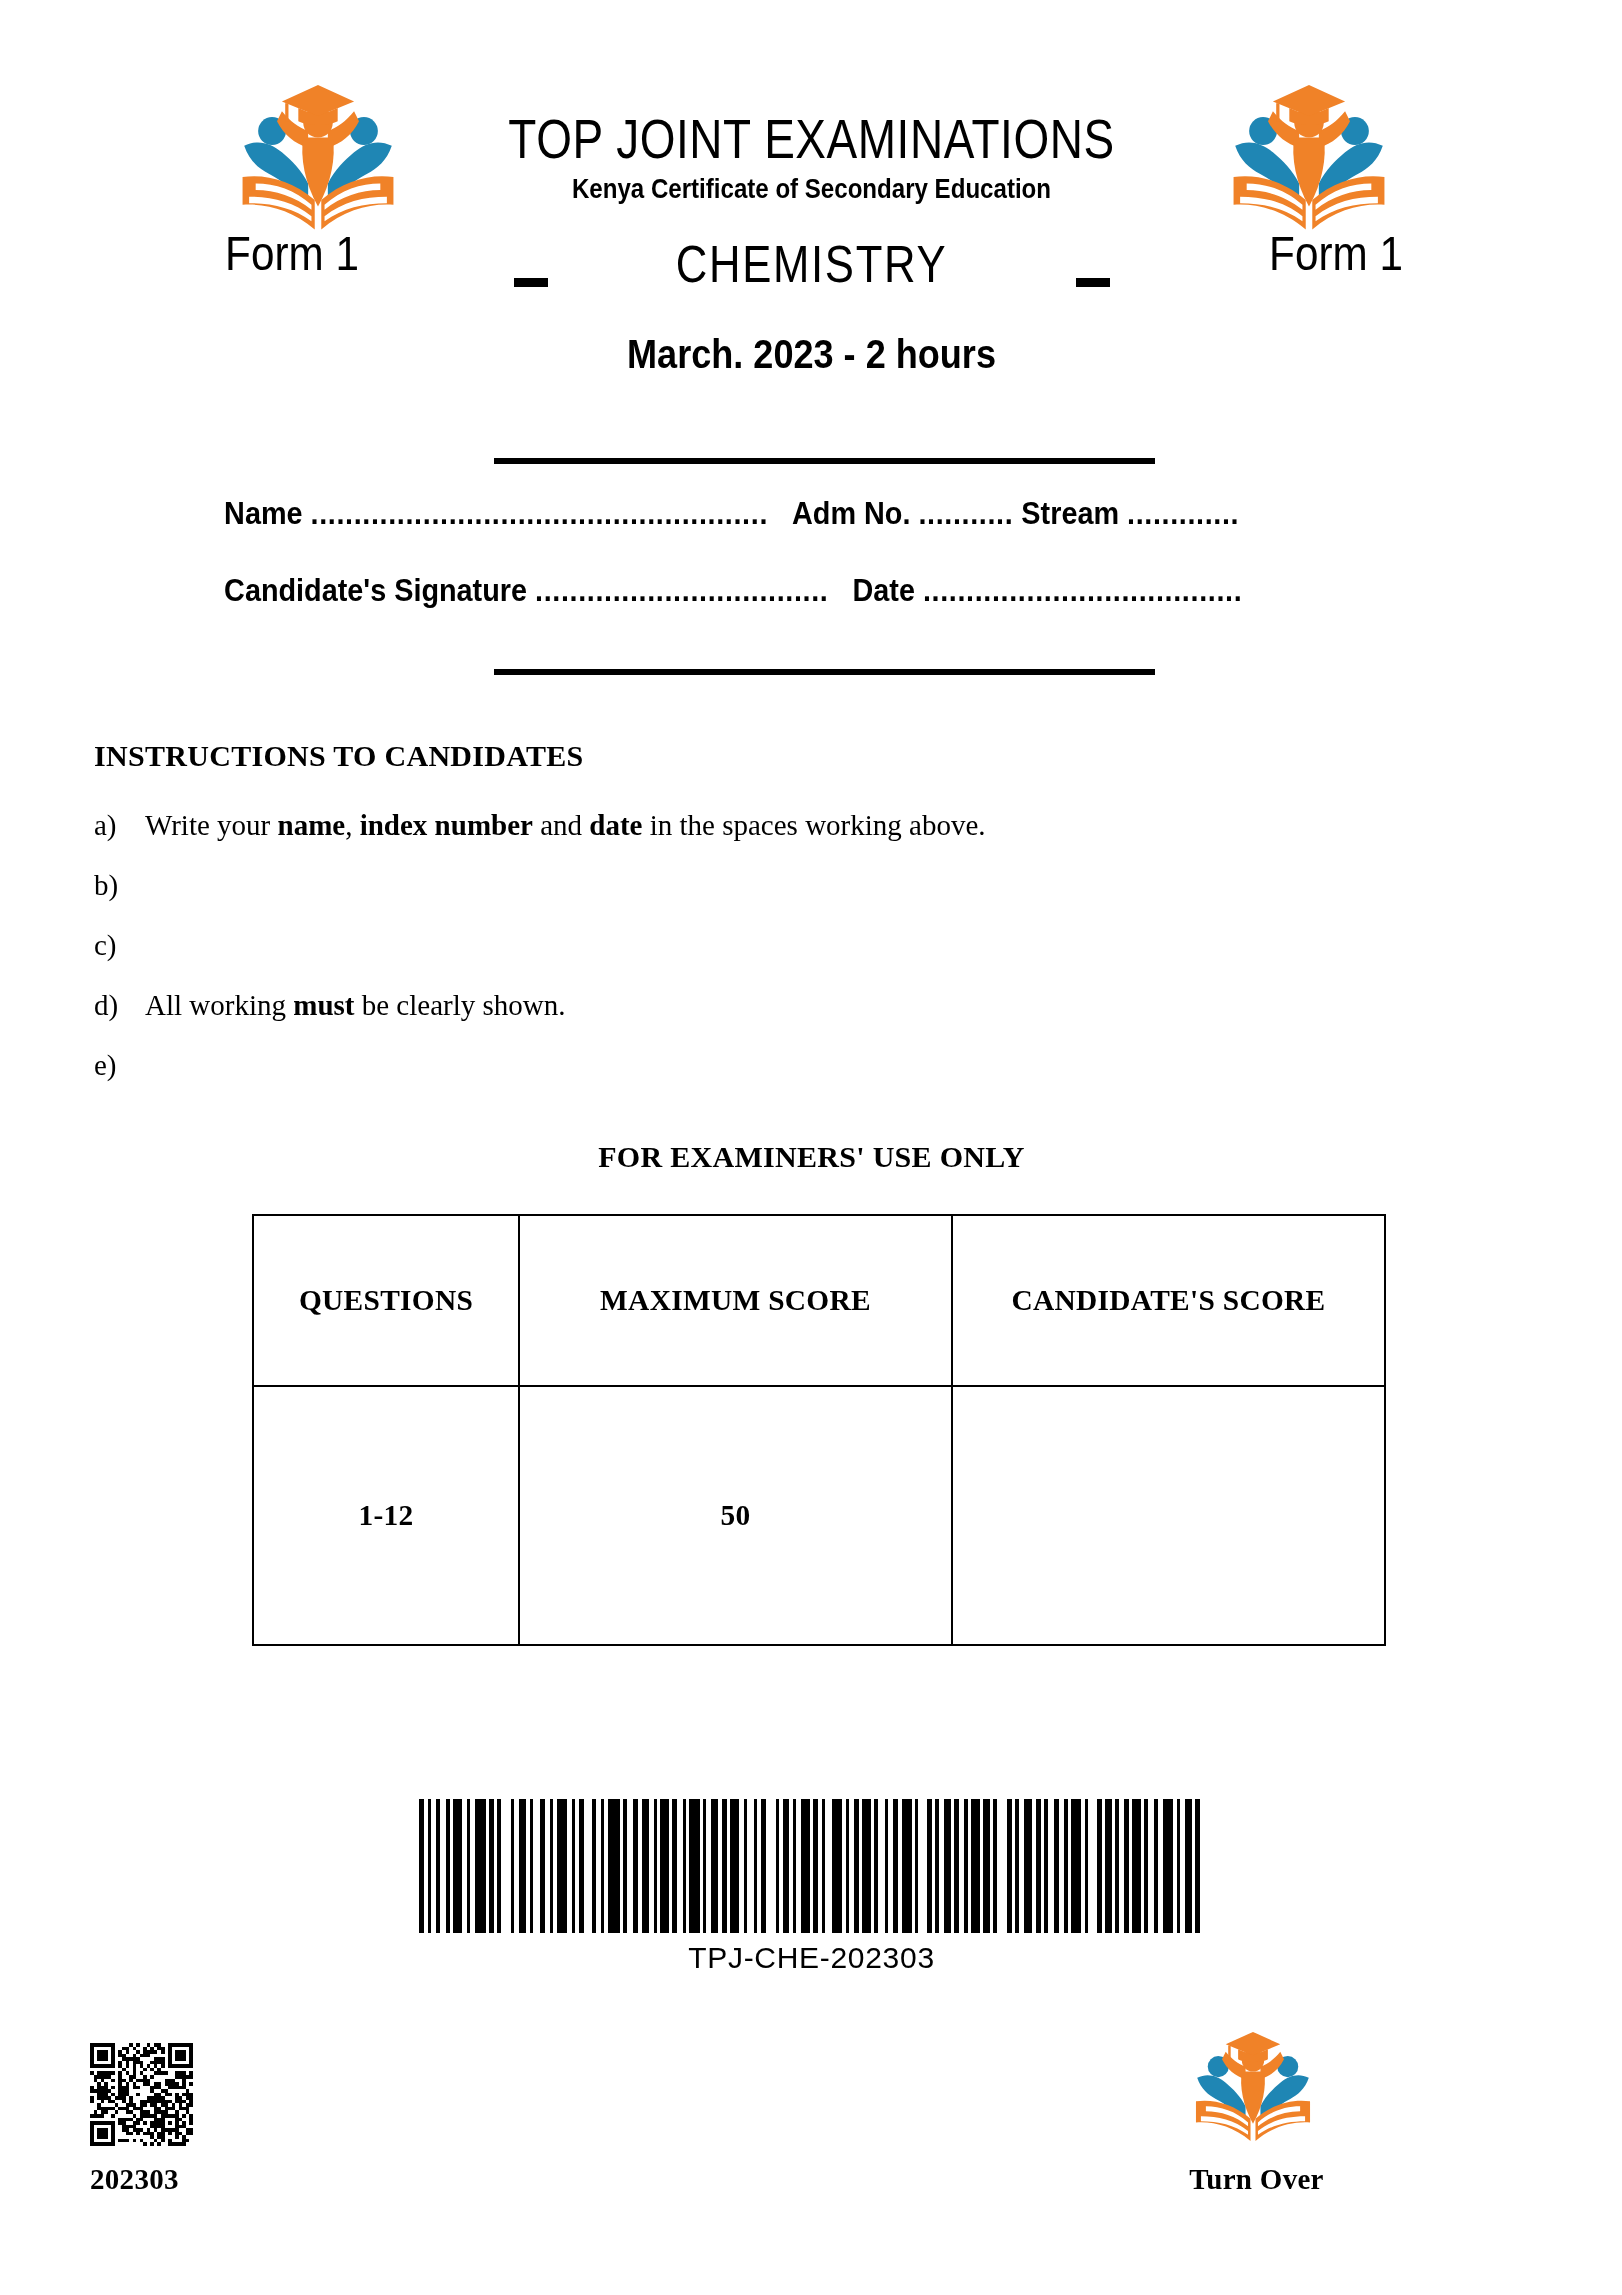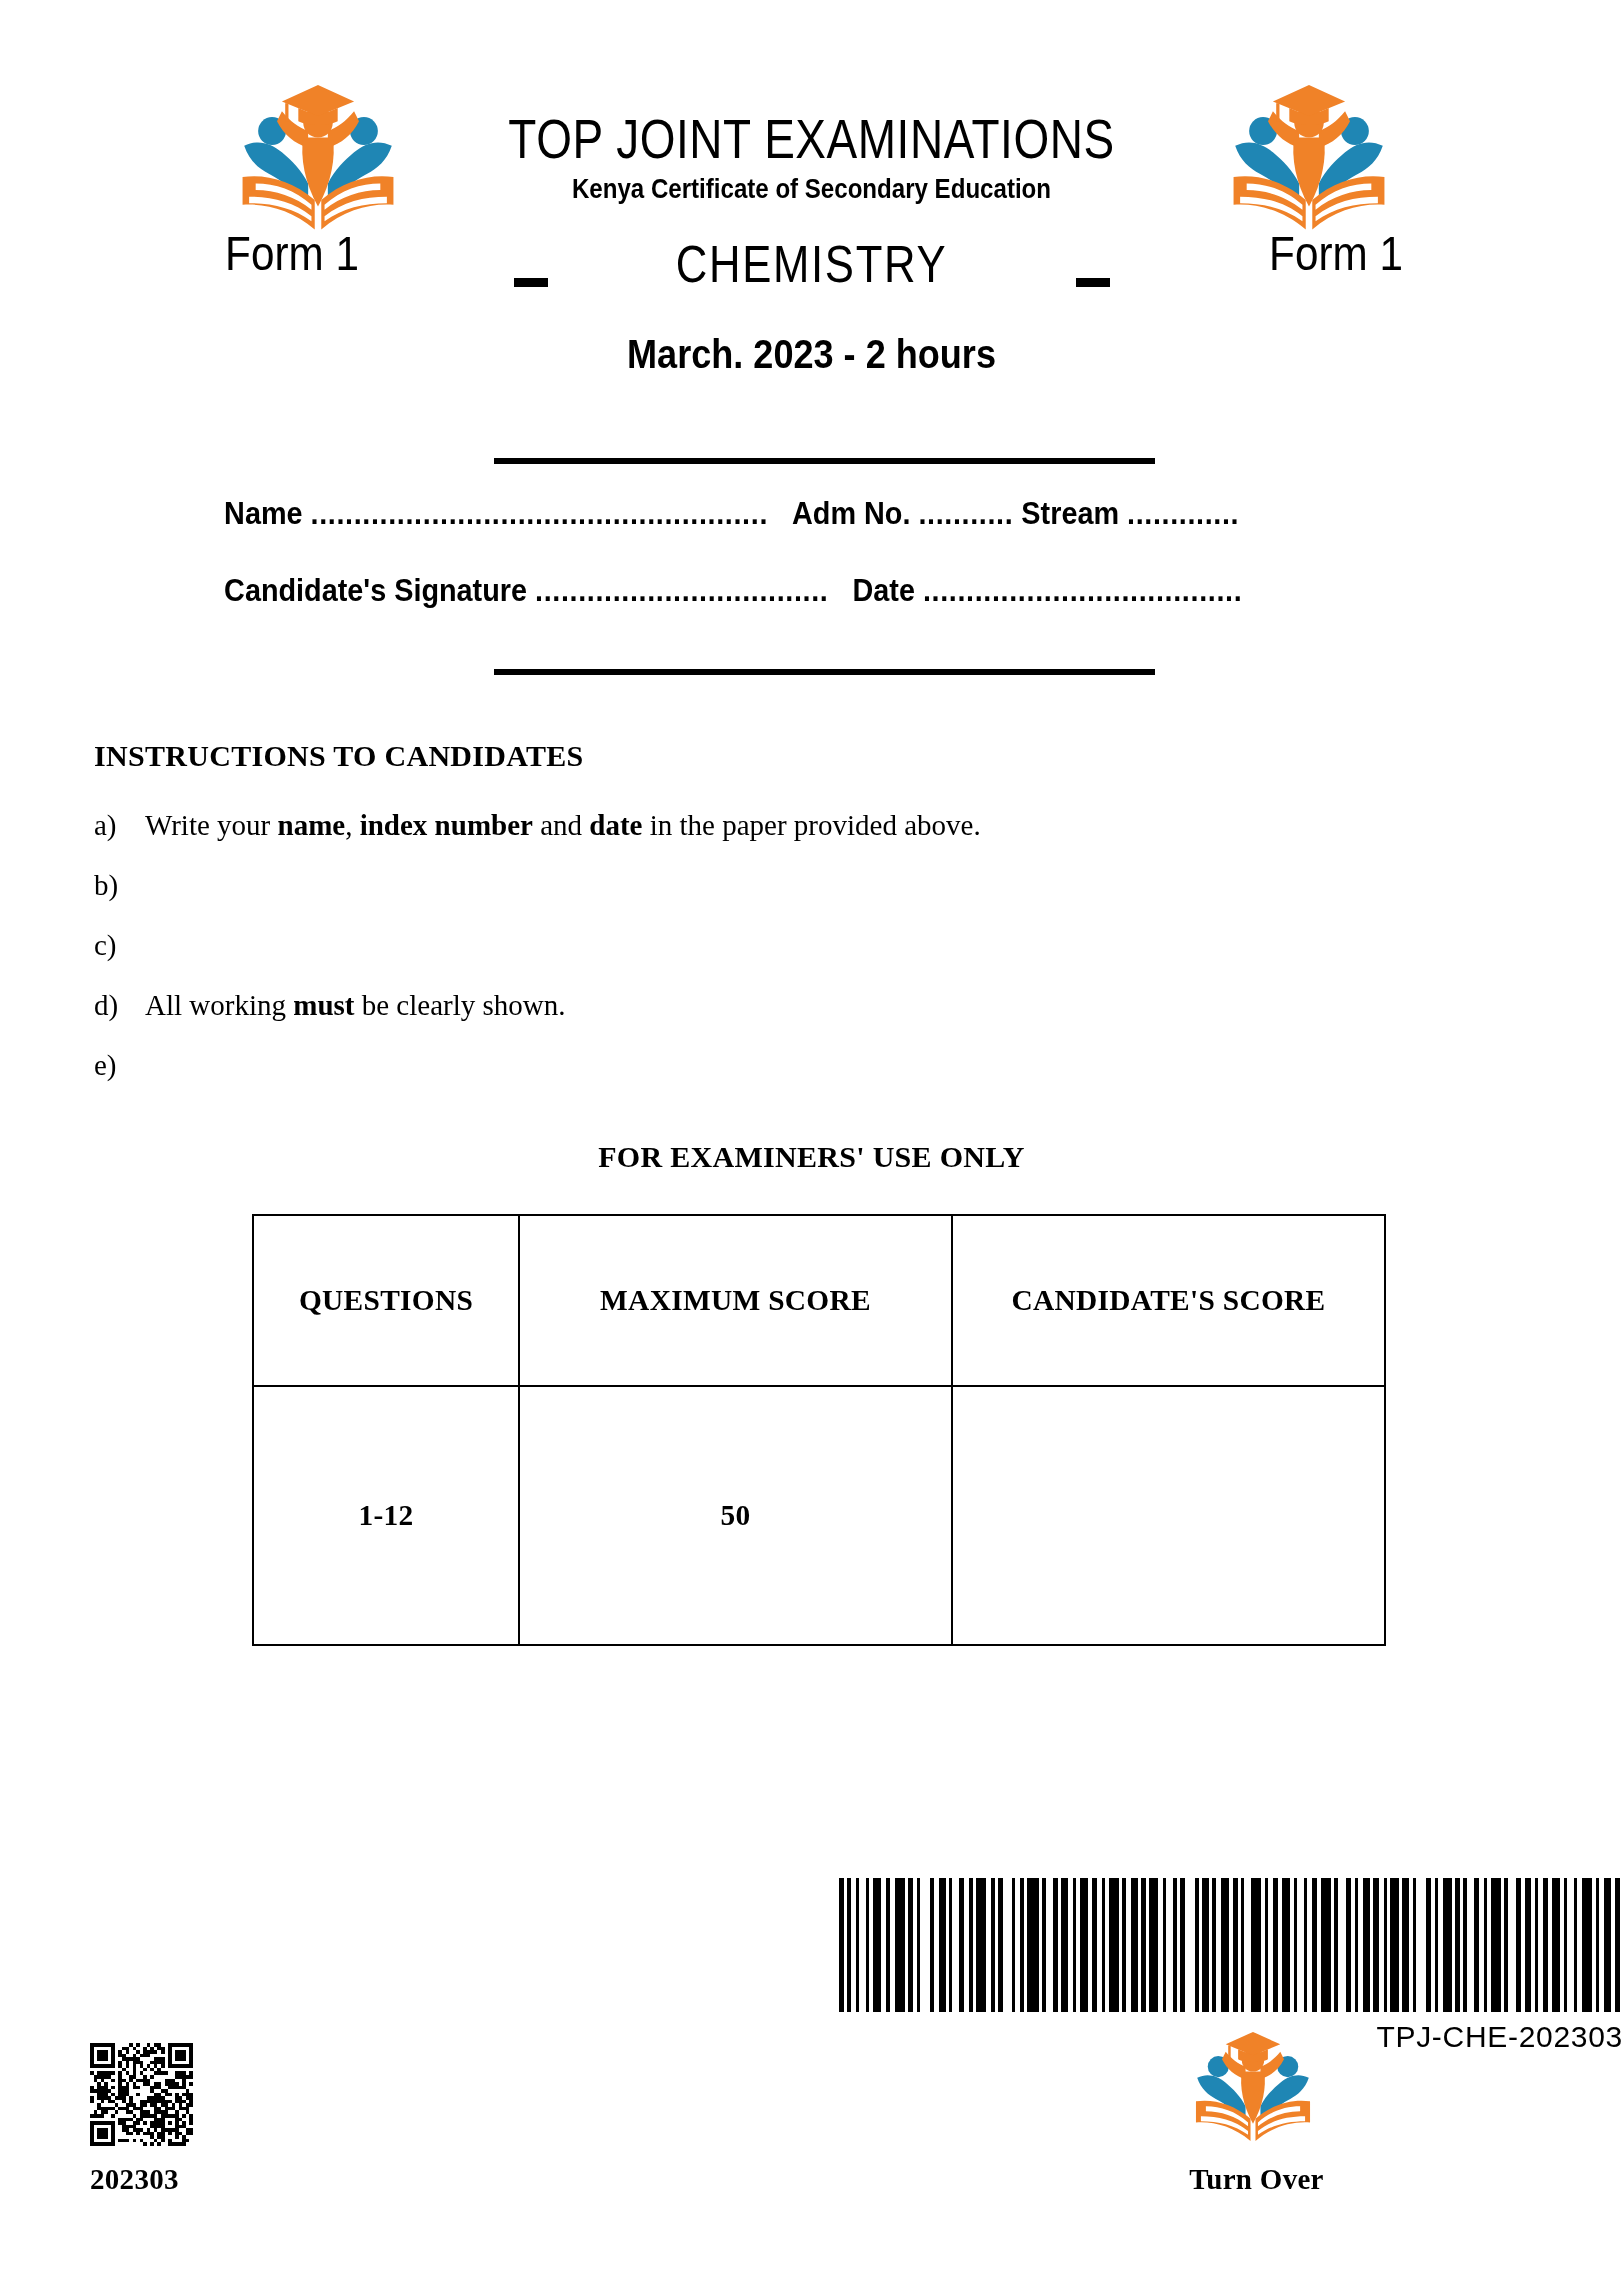--- a/index.html
+++ b/index.html
@@ -198,22 +198,22 @@
   .score-table th { height: 167px; }
   .score-table td { height: 255px; }
   .col-q { width: 262px; }
   .col-m { width: 429px; }
   .col-c { width: 429px; }
 
   
   .barcode-wrap {
     position: absolute;
     left: 0; right: 0;
-    top: 1869px;
-    text-align: right;
+    top: 1790px;
+    text-align: center;
   }
   .barcode {
     display: inline-block;
     height: 134px;
     line-height: 0;
     font-size: 0;
     white-space: nowrap;
   }
   .barcode i {
     display: inline-block;
@@ -341,21 +341,21 @@
   </div>
   <div class="field-line fl-2">
     <span>Candidate's Signature</span><span>&nbsp;</span><span class="dots">..................................</span><span>&nbsp;&nbsp;&nbsp;</span><span>Date</span><span>&nbsp;</span><span class="dots">.....................................</span>
   </div>
 </div>
 
 <div class="rule bottom"></div>
 
 <div class="instructions-head">INSTRUCTIONS TO CANDIDATES</div>
 <div class="instr-list" id="instr-list">
-    <div class="instr-item"><span class="instr-marker">a)</span><span class="instr-text"><span>Write your </span><b>name</b><span>, </span><b>index number</b><span> and </span><b>date</b><span> in the paper provided above.</span></span></div>
+    <div class="instr-item"><span class="instr-marker">a)</span><span class="instr-text"><span>Write your </span><b>name</b><span>, </span><b>index number</b><span> and </span><b>date</b><span> in the spaces working above.</span></span></div>
     <div class="instr-item"><span class="instr-marker">b)</span></div>
     <div class="instr-item"><span class="instr-marker">c)</span></div>
     <div class="instr-item"><span class="instr-marker">d)</span><span class="instr-text"><span>All working </span><b>must</b><span> be clearly shown.</span></span></div>
     <div class="instr-item"><span class="instr-marker">e)</span></div>
   </div>
 
 <div class="examiners-head">FOR EXAMINERS' USE ONLY</div>
 <table class="score-table">
   <thead>
     <tr>

